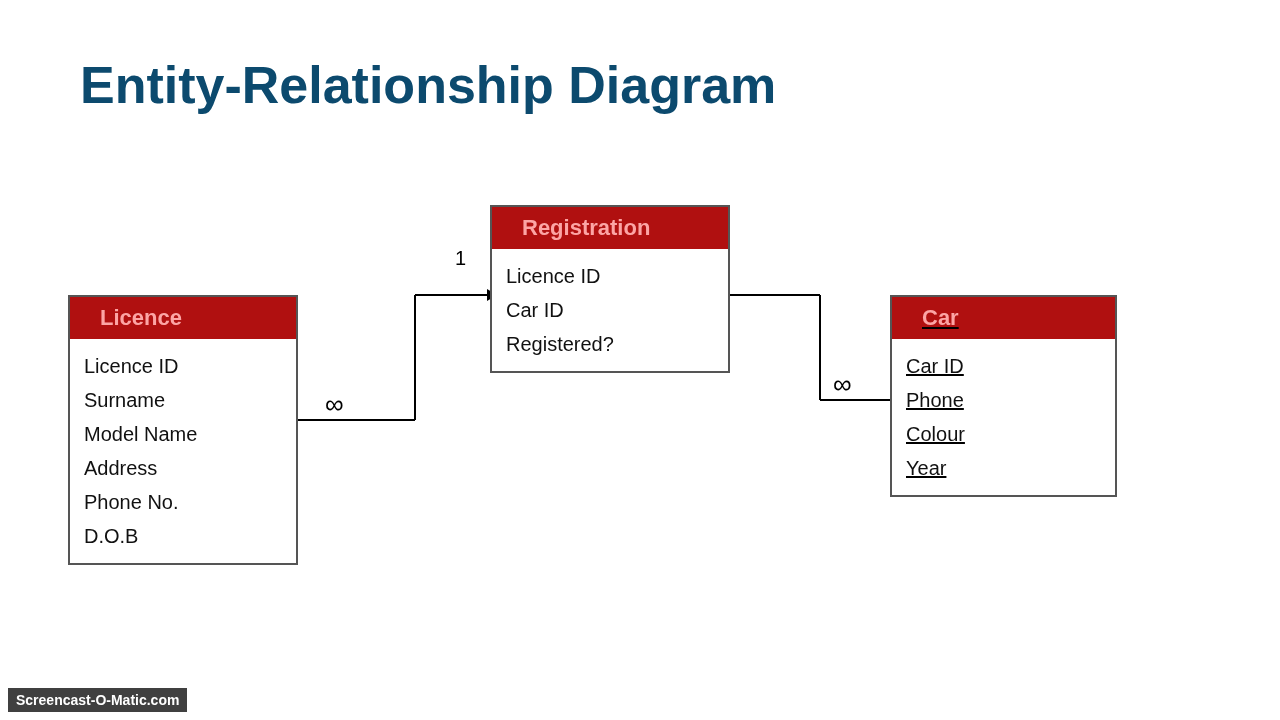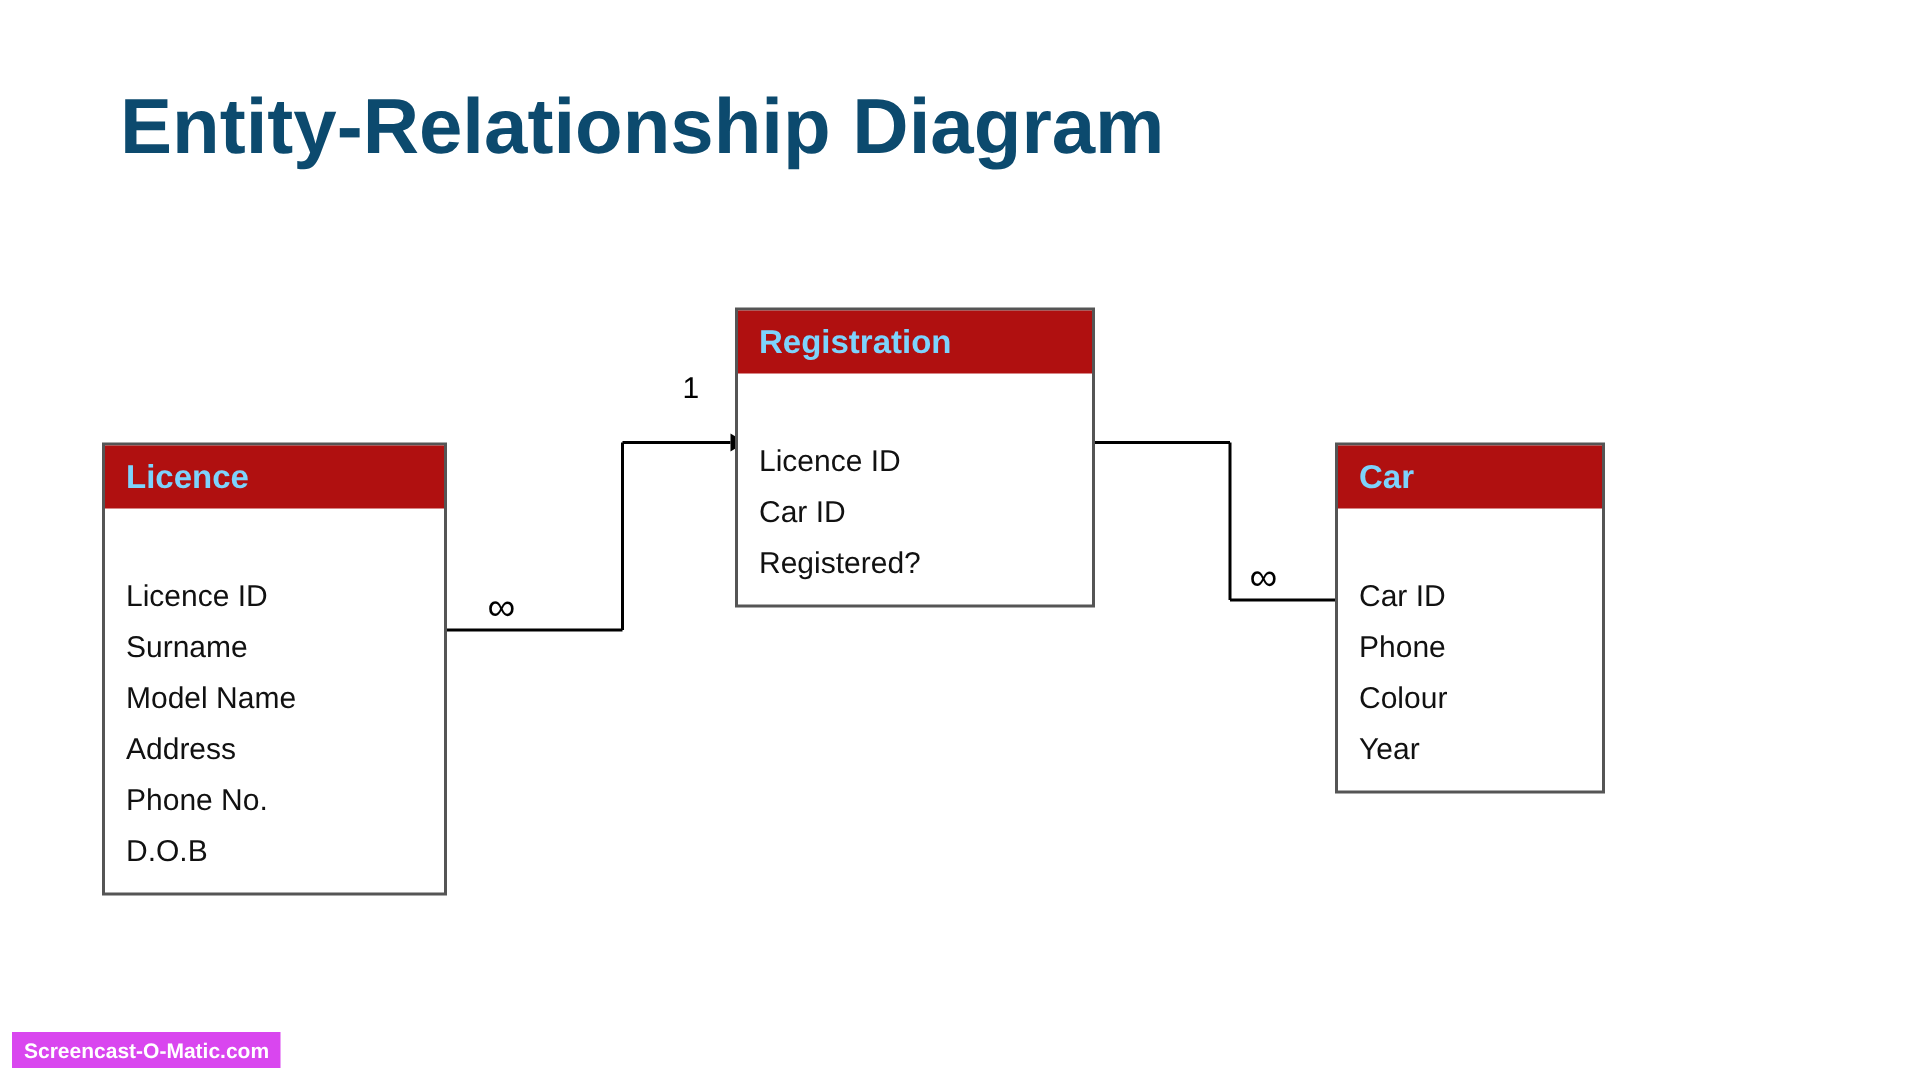--- a/index.html
+++ b/index.html
@@ -24,71 +24,71 @@
     
     .entity-box {
       position: absolute;
       border: 2px solid #555;
       background: #fff;
       min-width: 160px;
     }
 
     .entity-header {
       background: #b01010;
-      color: #7dd3fc;
+      color: #fca5a5;
       font-size: 22px;
       font-weight: bold;
-      padding: 8px 14px;
+      padding: 8px 30px;
     }
 
     .entity-body {
       padding: 10px 14px;
       font-size: 20px;
       line-height: 1.7;
       color: #111;
-      margin-top: 32px;
     }
 
     
     #licence-box {
       left: 68px;
       top: 295px;
       width: 230px;
     }
 
     
     #registration-box {
       left: 490px;
       top: 205px;
       width: 240px;
     }
 
     
     #car-box {
       left: 890px;
       top: 295px;
-      width: 180px;
+      width: 227px;
+      text-decoration: underline;
     }
 
     
     .connector-svg {
       position: absolute;
       top: 0;
       left: 0;
       width: 1280px;
       height: 720px;
       pointer-events: none;
     }
 
     
     .watermark {
       position: absolute;
       bottom: 8px;
       left: 8px;
-      background: #d946ef;
+      background: #404040;
       color: #fff;
       font-size: 14px;
       font-weight: bold;
       padding: 4px 8px;
     }
   </style>
 </head>
 <body>
 
 <h1 class="page-title">Entity-Relationship Diagram</h1>

